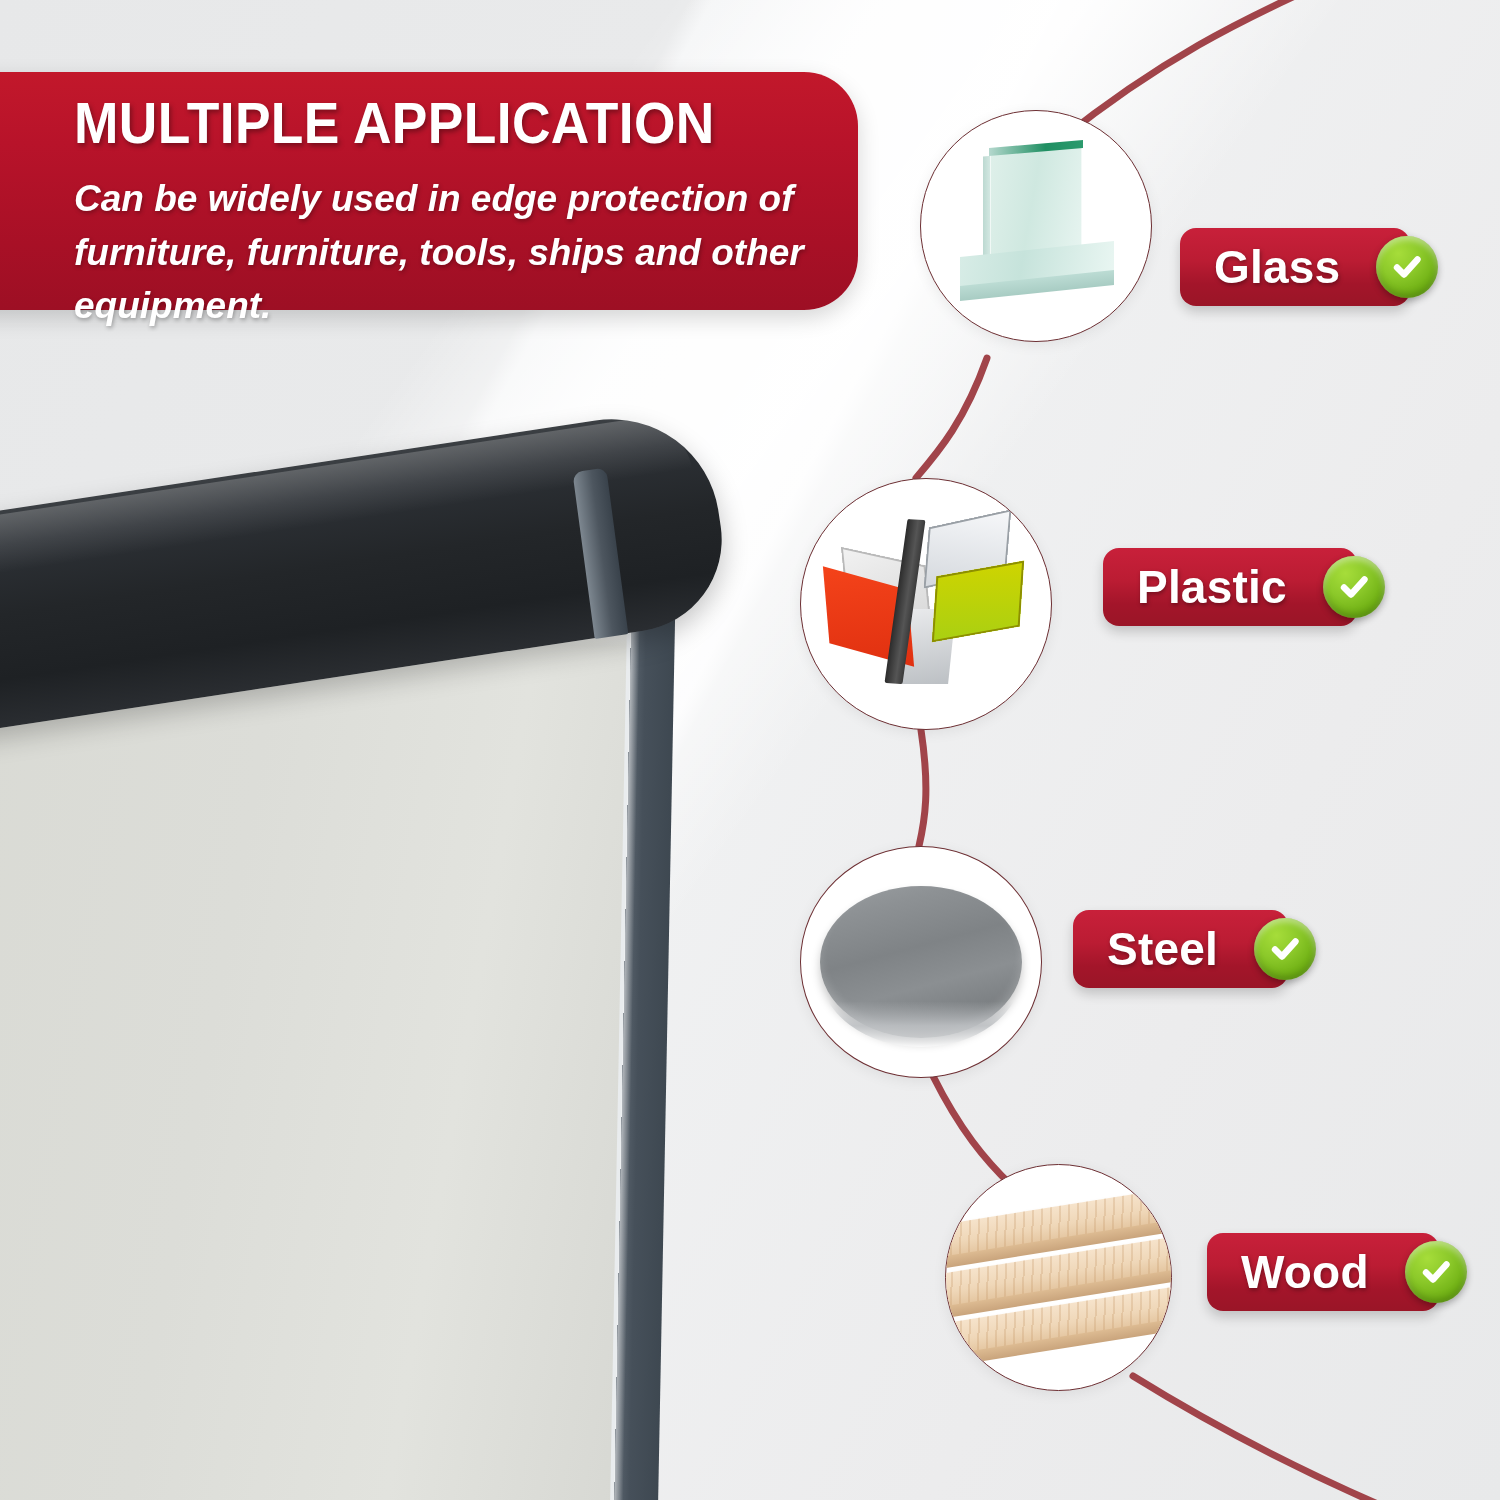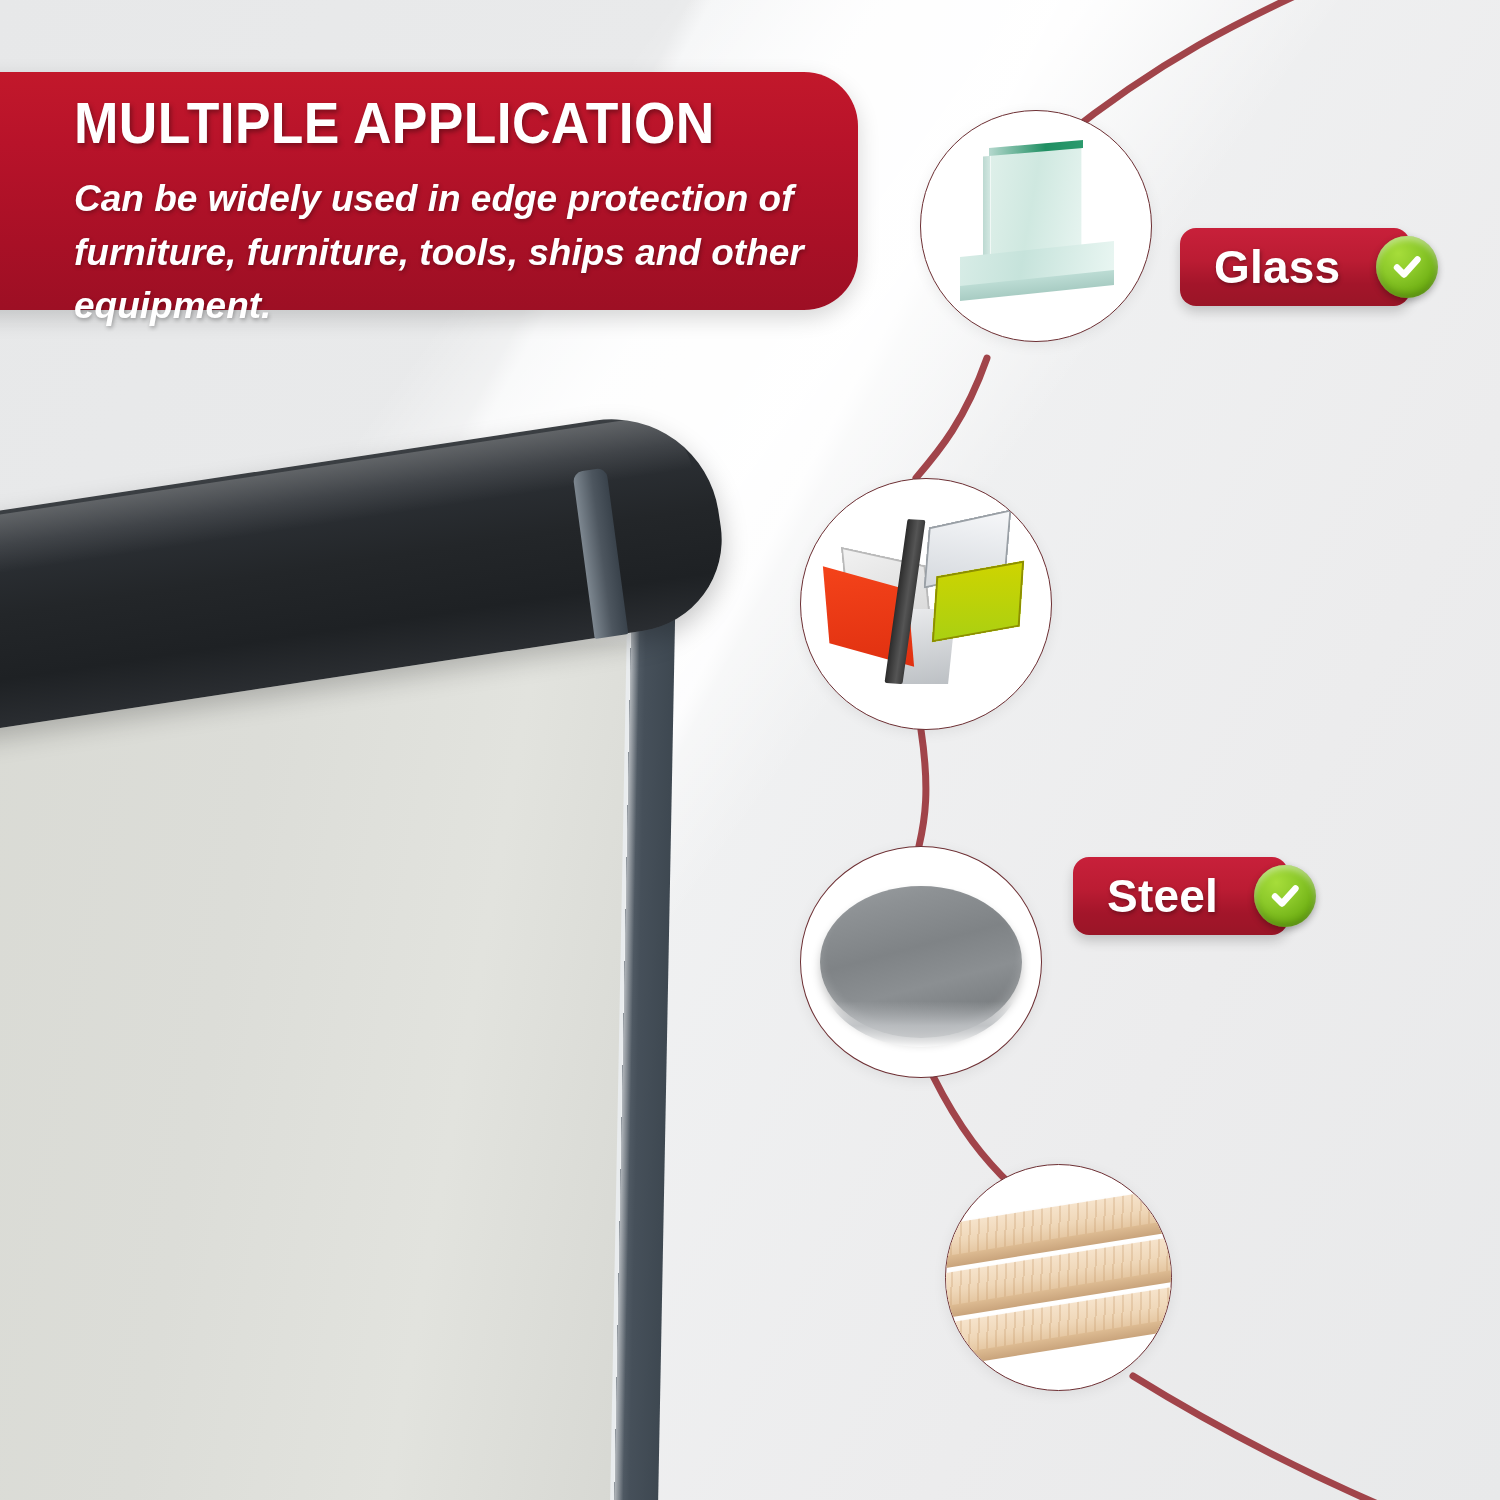--- a/index.html
+++ b/index.html
@@ -278,30 +278,46 @@
 
   <div class="pill" style="left:1180px;top:228px;">
     <span class="label">Glass</span>
     <span class="tick">
       <svg width="38" height="38" viewBox="0 0 38 38" aria-hidden="true">
         <path d="M9 19.5 L16 26.5 L29.5 11.5" fill="none" stroke="#ffffff" stroke-width="6.4" stroke-linecap="round" stroke-linejoin="round"></path>
       </svg>
     </span>
   </div>
 
-
-  <div class="pill" style="left:1073px;top:857px;justify-content:center;">
+  <div class="pill" style="left:1103px;top:548px;">
+    <span class="label">Plastic</span>
+    <span class="tick">
+      <svg width="38" height="38" viewBox="0 0 38 38" aria-hidden="true">
+        <path d="M9 19.5 L16 26.5 L29.5 11.5" fill="none" stroke="#ffffff" stroke-width="6.4" stroke-linecap="round" stroke-linejoin="round"></path>
+      </svg>
+    </span>
+  </div>
+
+  <div class="pill" style="left:1073px;top:910px;justify-content:center;">
     <span class="label">Steel</span>
     <span class="tick">
       <svg width="38" height="38" viewBox="0 0 38 38" aria-hidden="true">
         <path d="M9 19.5 L16 26.5 L29.5 11.5" fill="none" stroke="#ffffff" stroke-width="6.4" stroke-linecap="round" stroke-linejoin="round"></path>
       </svg>
     </span>
   </div>
 
+  <div class="pill" style="left:1207px;top:1233px;">
+    <span class="label">Wood</span>
+    <span class="tick">
+      <svg width="38" height="38" viewBox="0 0 38 38" aria-hidden="true">
+        <path d="M9 19.5 L16 26.5 L29.5 11.5" fill="none" stroke="#ffffff" stroke-width="6.4" stroke-linecap="round" stroke-linejoin="round"></path>
+      </svg>
+    </span>
+  </div>
 
   <div class="banner">
     <div class="banner-inner">
       <h1>MULTIPLE APPLICATION</h1>
       <p>Can be widely used in edge protection of furniture, furniture, tools, ships and other equipment.</p>
     </div>
   </div>
 
 </div>
 

